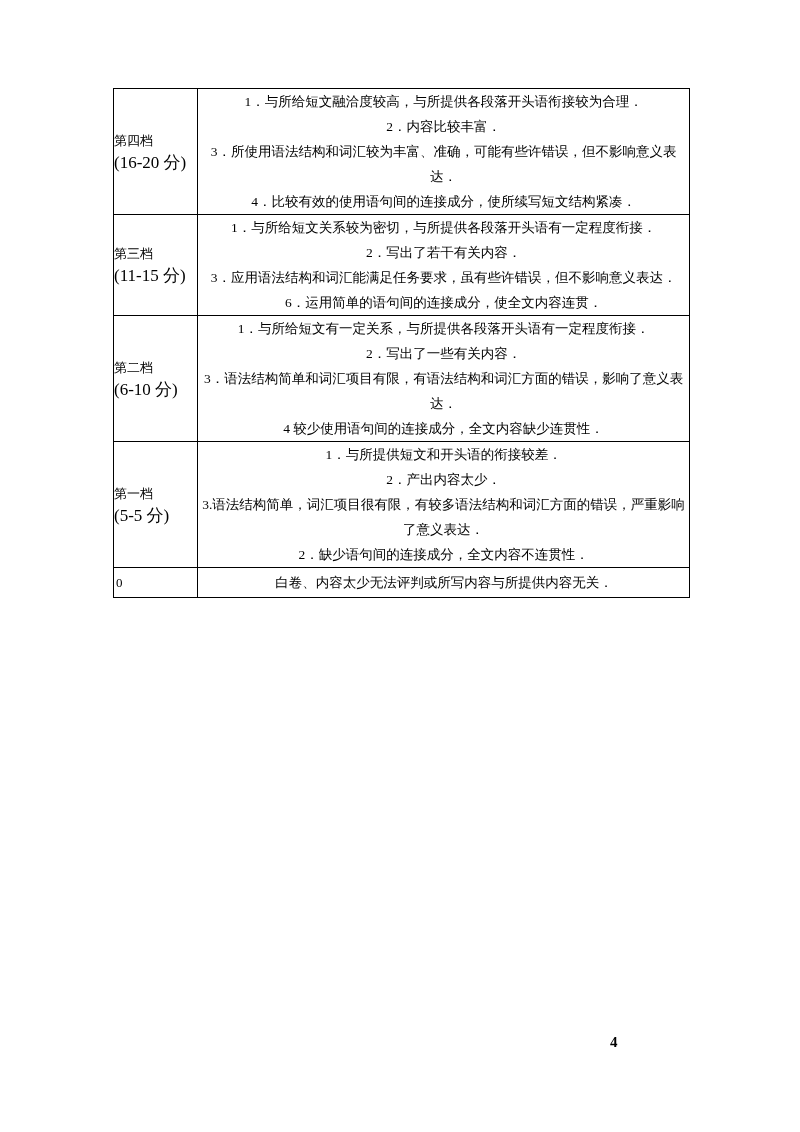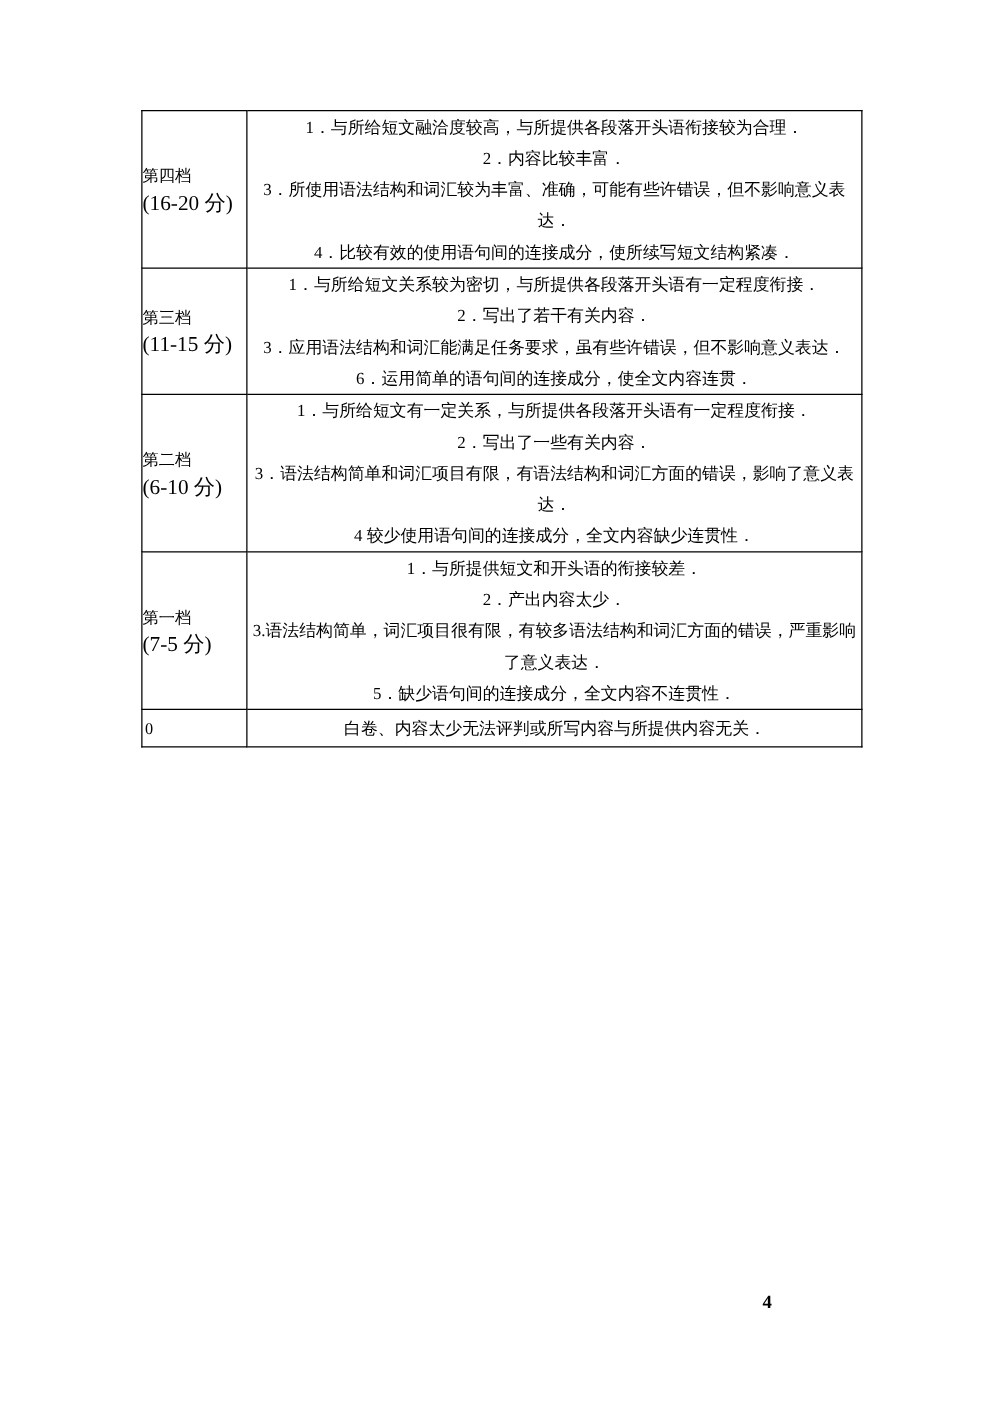--- a/index.html
+++ b/index.html
@@ -118,27 +118,27 @@
         <td class="desc-cell">
           <div class="desc-line">1．与所给短文有一定关系，与所提供各段落开头语有一定程度衔接．</div>
           <div class="desc-line">2．写出了一些有关内容．</div>
           <div class="desc-line">3．语法结构简单和词汇项目有限，有语法结构和词汇方面的错误，影响了意义表达．</div>
           <div class="desc-line">4 较少使用语句间的连接成分，全文内容缺少连贯性．</div>
         </td>
       </tr>
       <tr>
         <td class="level-cell">
           <div class="level-name">第一档</div>
-          <div class="level-range">(7-5 分)</div>
+          <div class="level-range">(5-5 分)</div>
         </td>
         <td class="desc-cell">
           <div class="desc-line">1．与所提供短文和开头语的衔接较差．</div>
           <div class="desc-line">2．产出内容太少．</div>
           <div class="desc-line">3.语法结构简单，词汇项目很有限，有较多语法结构和词汇方面的错误，严重影响了意义表达．</div>
-          <div class="desc-line">5．缺少语句间的连接成分，全文内容不连贯性．</div>
+          <div class="desc-line">2．缺少语句间的连接成分，全文内容不连贯性．</div>
         </td>
       </tr>
       <tr class="zero-row">
         <td class="level-cell">
           <div class="level-name">0</div>
         </td>
         <td class="desc-cell">
           <div class="desc-line">白卷、内容太少无法评判或所写内容与所提供内容无关．</div>
         </td>
       </tr>

